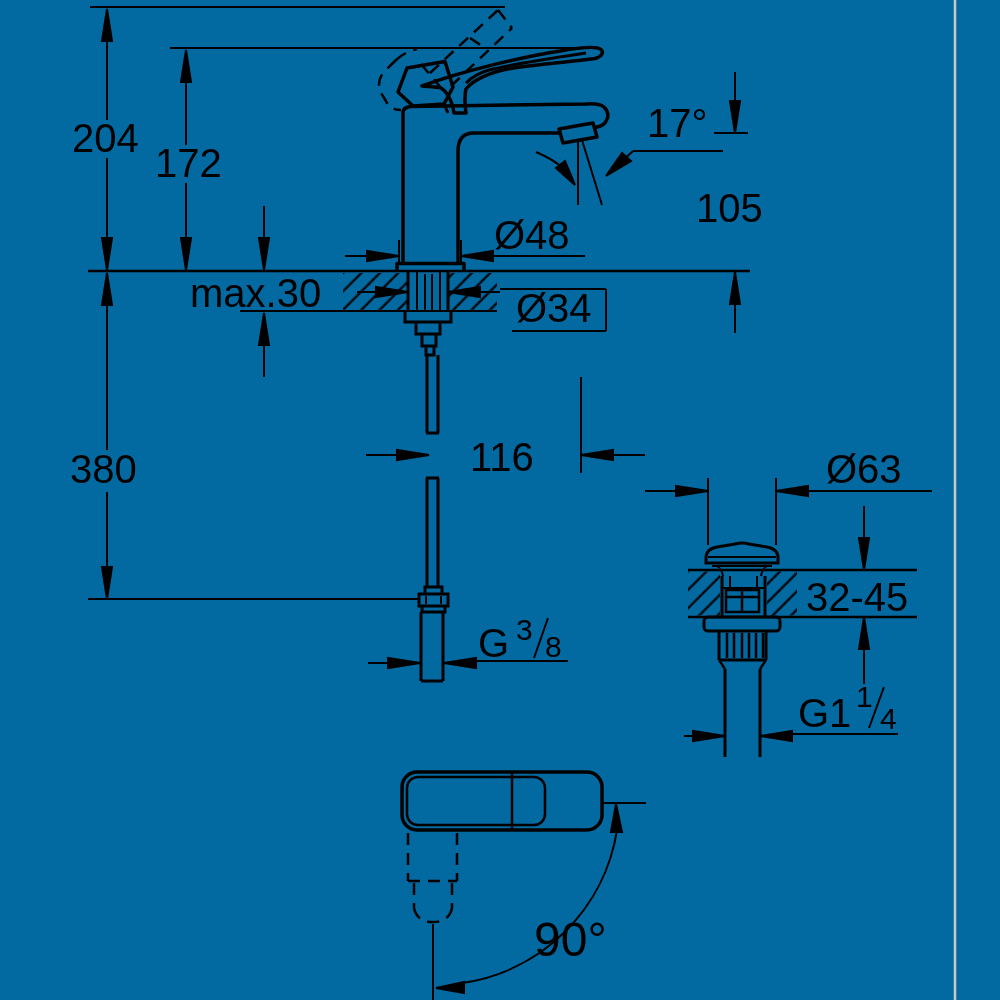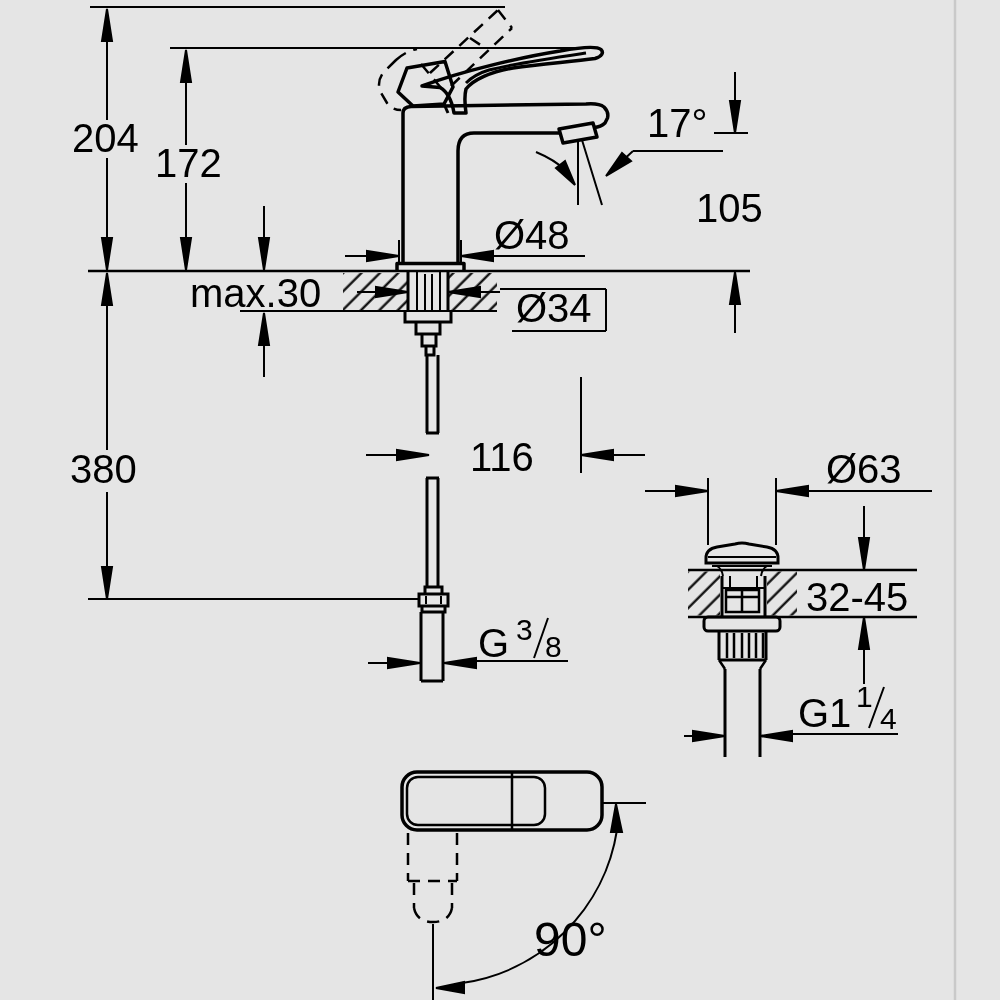--- a/index.html
+++ b/index.html
@@ -1,16 +1,16 @@
 <!DOCTYPE html>
 <html><head>
 <meta charset="utf-8">
 <style>
   html,body{margin:0;padding:0;background:#ffffff;}
-  #stage{width:1000px;height:1000px;position:relative;background:#e5e5e5;overflow:hidden;}
+  #stage{width:1000px;height:1000px;position:relative;background:#0369a1;overflow:hidden;}
   svg{display:block;}
   .t{font-family:"Liberation Sans","DejaVu Sans",sans-serif;font-size:40px;fill:#000;}
   .t-sm{font-family:"Liberation Sans","DejaVu Sans",sans-serif;font-size:30px;fill:#000;}
   .t-lg{font-family:"Liberation Sans","DejaVu Sans",sans-serif;font-size:48px;fill:#000;}
   .dim{stroke:#000;stroke-width:2;fill:#000;}
   .diml{stroke:#000;stroke-width:2;fill:none;}
   .s2{stroke:#000;stroke-width:2;fill:none;}
   .s25{stroke:#000;stroke-width:2.5;fill:none;}
   .s3{stroke:#000;stroke-width:3;fill:none;}
   .s35{stroke:#000;stroke-width:3.5;fill:none;stroke-linejoin:round;}

